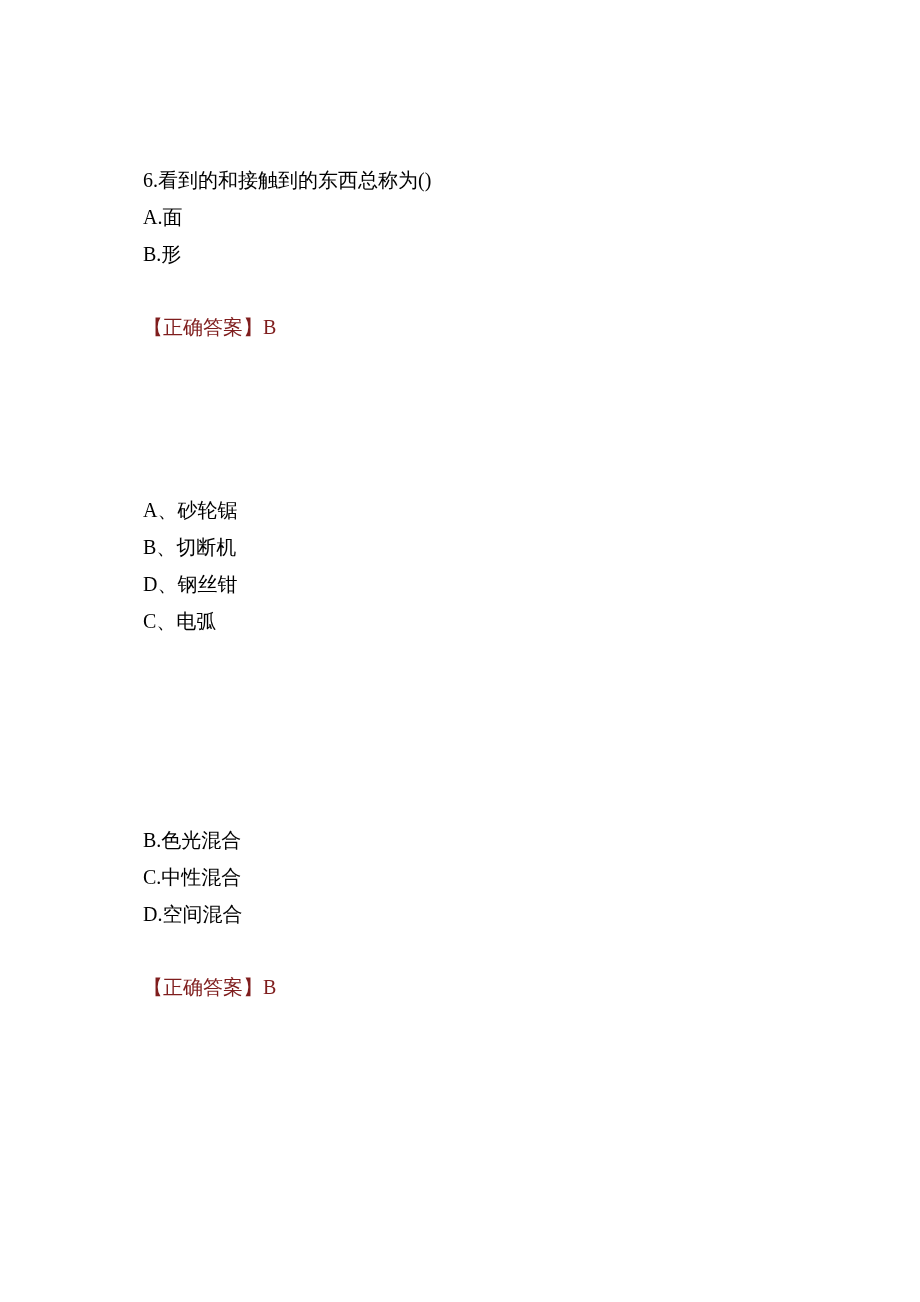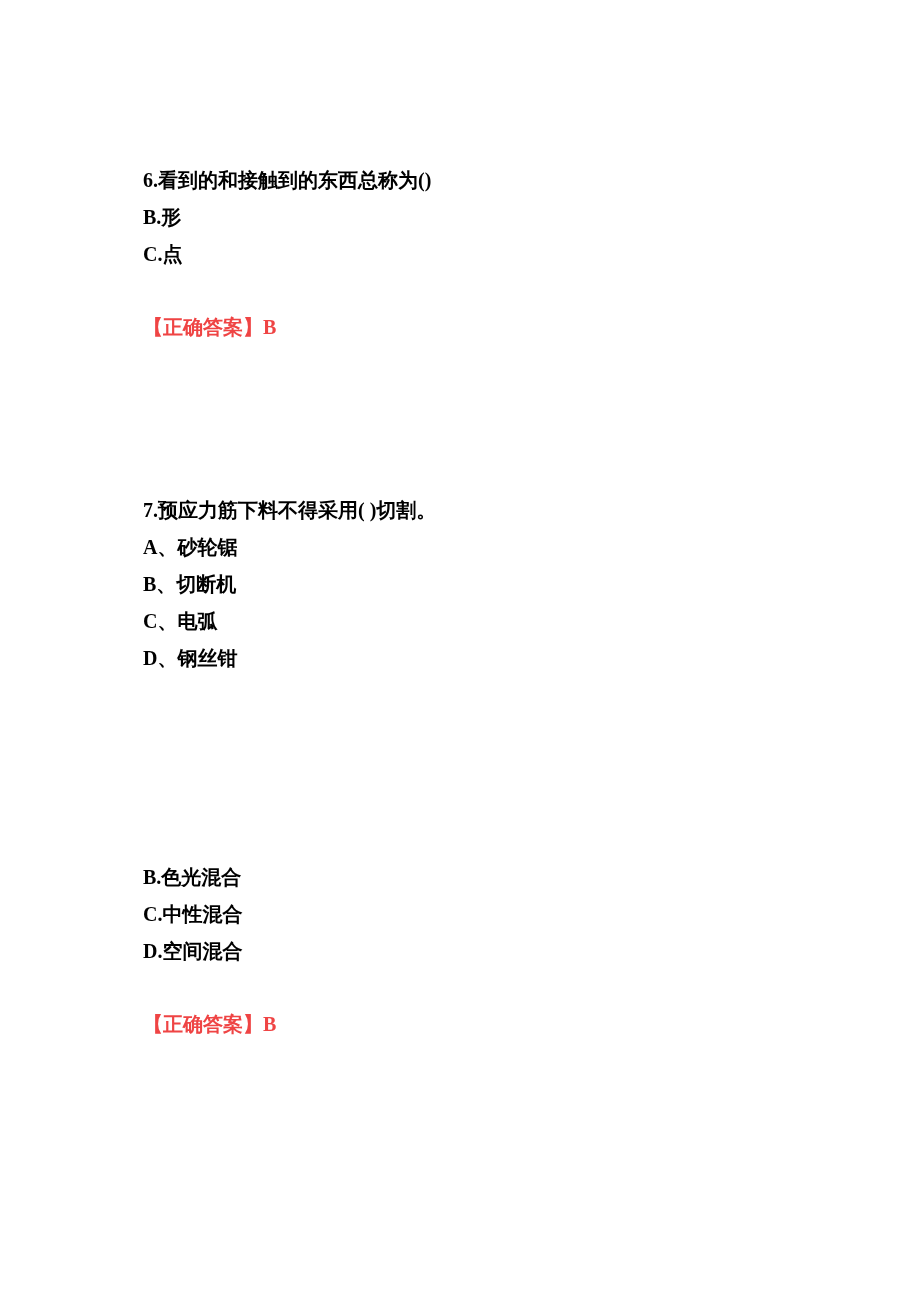--- a/index.html
+++ b/index.html
@@ -1,56 +1,55 @@
 <!DOCTYPE html>
 <html><head>
   <meta charset="utf-8">
   <style>
-    * { margin: 0; padding: 0; box-sizing: border-box; font-weight: bold; }
+    * { margin: 0; padding: 0; box-sizing: border-box; }
     body {
       width: 920px;
       height: 1302px;
       background: #ffffff;
       font-family: "SimSun", "宋体", serif;
       font-size: 20px;
       color: #000000;
       line-height: 1.85;
       padding-top: 162px;
       padding-left: 143px;
       padding-right: 100px;
     }
     .question-block {
       margin-bottom: 0;
     }
     .q-line { }
     .answer-line {
-      color: #ef4444;
+      color: #7f1d1d;
     }
     .gap-small { height: 36px; }
     .gap-large { height: 146px; }
   </style>
 </head>
 <body>
 
 <div class="question-block">
   <div class="q-line">6.看到的和接触到的东西总称为()</div>
+  <div class="q-line">A.面</div>
   <div class="q-line">B.形</div>
-  <div class="q-line">C.点</div>
   <div class="gap-small"></div>
   <div class="answer-line"><span>【正确答案】</span><span>B</span></div>
 </div>
 
 <div class="gap-large"></div>
 
 <div class="question-block">
-  <div class="q-line">7.预应力筋下料不得采用(  )切割。</div>
   <div class="q-line">A、砂轮锯</div>
   <div class="q-line">B、切断机</div>
+  <div class="q-line">D、钢丝钳</div>
   <div class="q-line">C、电弧</div>
-  <div class="q-line">D、钢丝钳</div>
   <div class="gap-small"></div>
 </div>
 
 <div class="gap-large"></div>
 
 <div class="question-block">
   <div class="q-line">B.色光混合</div>
   <div class="q-line">C.中性混合</div>
   <div class="q-line">D.空间混合</div>
   <div class="gap-small"></div>

